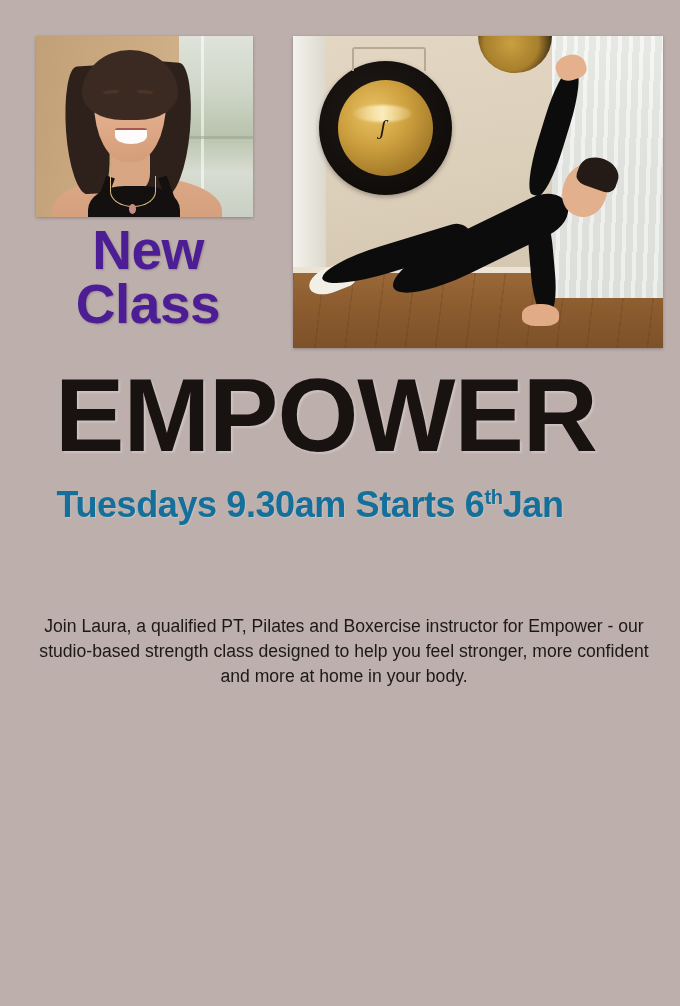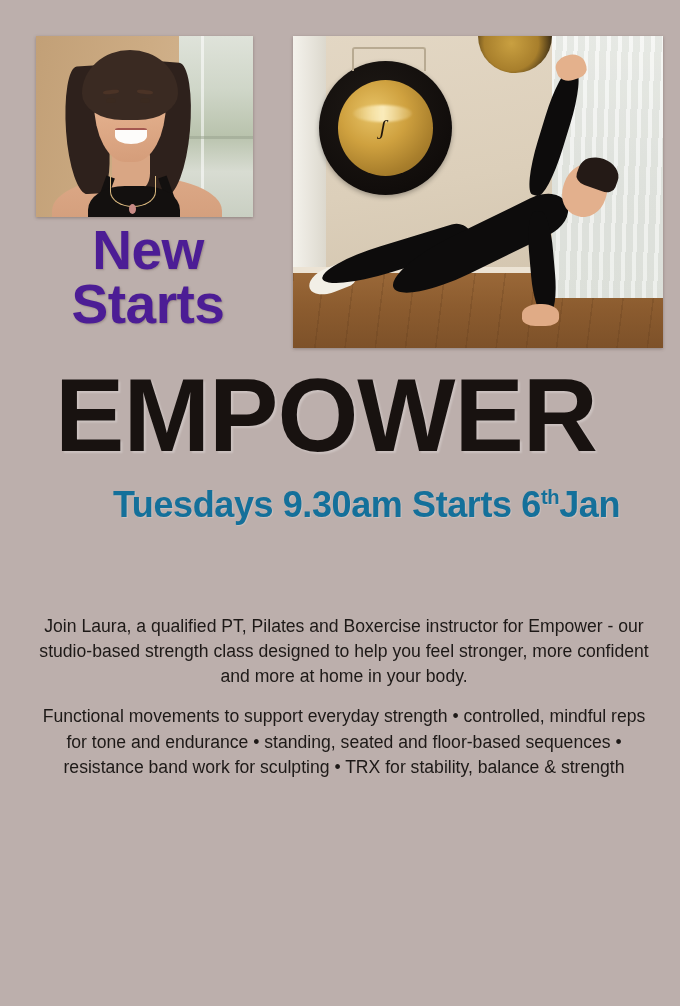--- a/index.html
+++ b/index.html
@@ -372,21 +372,21 @@
     letter-spacing: -1px;
     text-shadow: 2px 2px 2px rgba(255,255,255,.25);
   }
 
   
   .subtitle {
     position: absolute;
     left: 0;
     top: 486px;
     width: 620px;
-    text-align: right;
+    text-align: center;
     color: #14709a;
     font-weight: bold;
     font-size: 36px;
     line-height: 1.05;
     letter-spacing: -0.4px;
     text-shadow: 1px 1px 1px rgba(255,255,255,.22);
   }
   .subtitle sup {
     font-size: 0.56em;
     vertical-align: super;
@@ -475,26 +475,25 @@
       <div class="pk-armup"></div>
       <div class="pk-handup"></div>
       <div class="pk-head"></div>
       <div class="pk-hair"></div>
     </div>
 
   </div>
 
   <div class="new-class">
     <span class="nc-line">New</span>
-    <span class="nc-line">Starts</span>
+    <span class="nc-line">Class</span>
   </div>
 
   <div class="empower">EMPOWER</div>
 
   <div class="subtitle"><span>Tuesdays 9.30am Starts 6</span><sup>th</sup><span>Jan</span></div>
 
 
   <div class="body-copy">
     <p class="para-1">Join Laura, a qualified PT, Pilates and Boxercise instructor for Empower - our studio-based strength class designed to help you feel stronger, more confident and more at home in your body.</p>
-    <p class="para-3">Functional movements to support everyday strength • controlled, mindful reps for tone and endurance • standing, seated and floor-based sequences • resistance band work for sculpting • TRX for stability, balance &amp; strength</p>
   </div>
 
 </div>
 
 </body></html>

